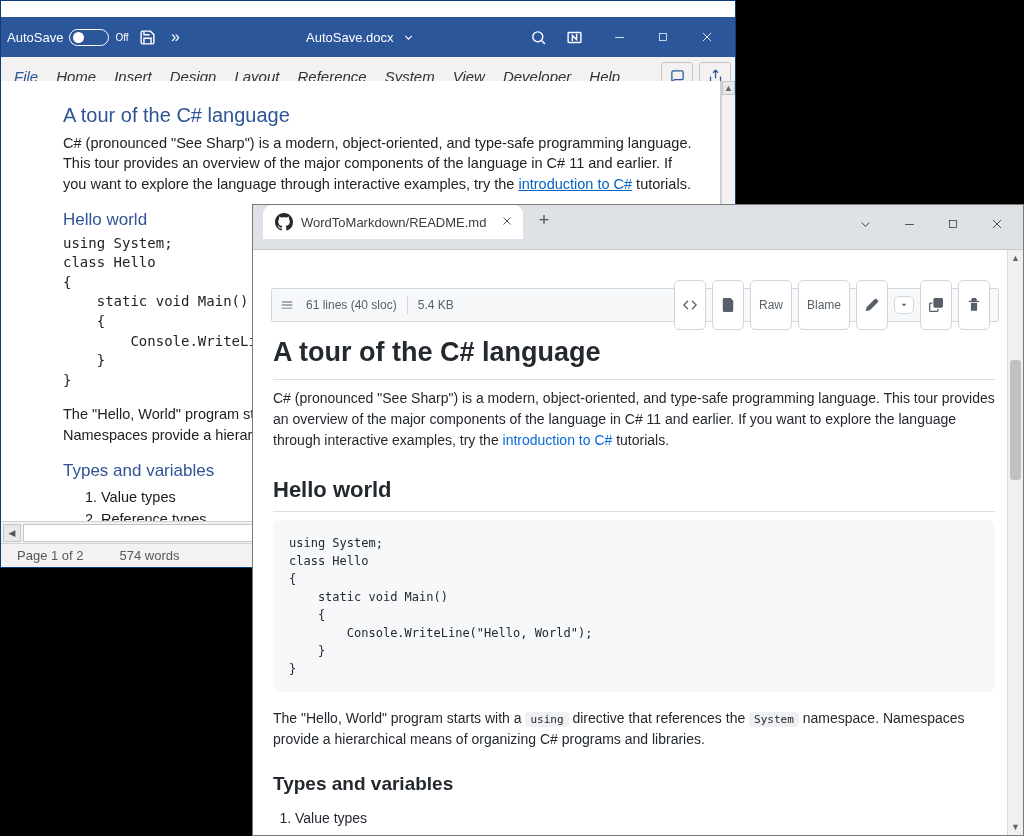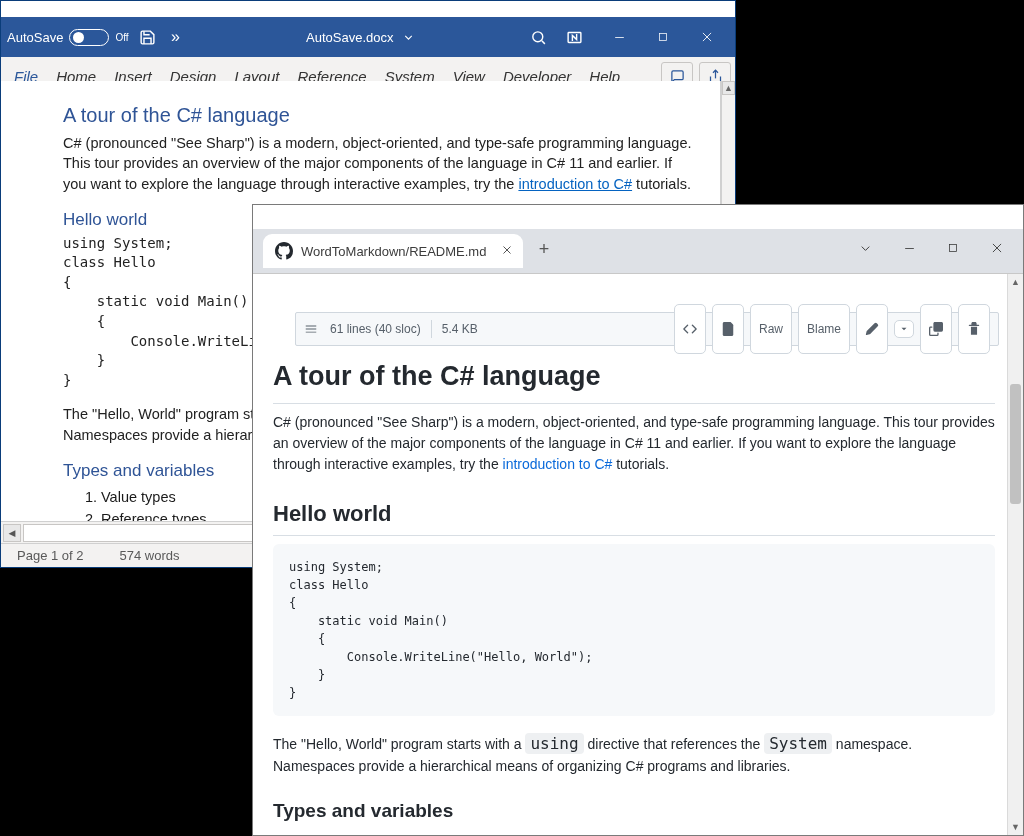--- a/index.html
+++ b/index.html
@@ -77,55 +77,55 @@
   .doc-code{font-family:Consolas,monospace;font-size:14px;white-space:pre;line-height:1.4;color:#222}
   .doc-ol{margin:4px 0 0 38px; padding:0}
   .doc-ol li{margin:2px 0}
 
   
   .browser {
     position:absolute; left:252px; top:204px; width:772px; height:632px;
     background:#fff; border:1px solid #7a7a7a; display:flex; flex-direction:column;
   }
   .br-top {
-    height:44px; background:#dee1e6; display:flex; align-items:center;
-    padding-left:10px; position:relative;margin-top:24px;
+    height:44px; background:#dee1e6; display:flex; align-items:flex-start;
+    padding-left:10px; position:relative;
   }
   .br-tab{
     background:#fff; height:34px; border-radius:9px 9px 0 0;
     display:flex; align-items:center; padding:0 10px 0 12px; gap:8px; min-width:260px;
     font-size:13px; color:#3c3c3c;
   }
   .gh-ic{width:18px;height:18px;}
   .br-new{width:30px;height:30px;display:flex;align-items:center;justify-content:center;color:#555;font-size:18px;margin-left:6px;margin-bottom:4px}
   .br-controls{position:absolute;right:4px;top:4px;display:flex;align-items:center}
   .br-controls .c{width:44px;height:30px;display:flex;align-items:center;justify-content:center;color:#333}
   .br-body{flex:1;background:#fff;position:relative;overflow:hidden;border-top:1px solid #c8c8c8}
   .gh-toolbar{
     position:absolute; left:18px; right:24px; top:38px; height:34px;
     border:1px solid #d0d7de; border-radius:2px; background:#f6f8fa;
-    display:flex; align-items:center; padding:0 8px; font-size:12px; color:#57606a;margin-left:24px;
+    display:flex; align-items:center; padding:0 8px; font-size:12px; color:#57606a;
   }
   .gh-toolbar .sep{width:1px;height:18px;background:#d0d7de;margin:0 10px}
   .gh-toolbar .spacer{flex:1}
   .gh-btn{border:1px solid #d0d7de;background:#fff;border-radius:5px;padding:17px 8px;margin-left:6px;display:flex;align-items:center;gap:4px;color:#57606a;font-size:12px}
   .gh-content{
     position:absolute; left:20px; right:28px; top:82px; bottom:0; overflow:hidden;
     font-size:14px; color:#24292f; line-height:1.5;
   }
   .gh-h1{font-size:27px;font-weight:600;margin:0 0 8px;border-bottom:1px solid #d8dee4;padding-bottom:6px;position:relative}
   .gh-h2{font-size:22px;font-weight:600;margin:22px 0 8px;border-bottom:1px solid #d8dee4;padding-bottom:5px;position:relative}
   .gh-h3{font-size:19px;font-weight:600;margin:20px 0 10px;position:relative}
   .gh-p{margin:6px 0 12px;font-size:14px}
   .gh-link{color:#0969da;text-decoration:none}
   .gh-code{
     background:#f6f8fa;border-radius:6px;padding:14px 16px;font-family:Consolas,monospace;
     font-size:12px;white-space:pre;color:#24292f;line-height:1.5;margin:6px 0 16px;
   }
-  .inl{background:#eef0f2;padding:1px 5px;border-radius:4px;font-family:Consolas,monospace;font-size:16px}
+  .inl{background:#eef0f2;padding:1px 5px;border-radius:4px;font-family:Consolas,monospace;font-size:11px}
   .gh-ol{margin:4px 0 0 22px;padding:0}
   .gh-ol li{margin:10px 0}
   .br-vscroll{
     position:absolute;right:0;top:0;bottom:0;width:16px;background:#f0f0f0;border-left:1px solid #dadada;
   }
   .br-vscroll .up,.br-vscroll .down{height:16px;display:flex;align-items:center;justify-content:center;color:#666;font-size:9px}
   .br-vscroll .down{position:absolute;bottom:0;left:0;right:0}
   .br-vscroll .thumb{position:absolute;left:2px;right:2px;top:110px;height:120px;background:#c1c1c1;border-radius:3px}
   .hamb{width:14px;height:14px;}
 </style>

